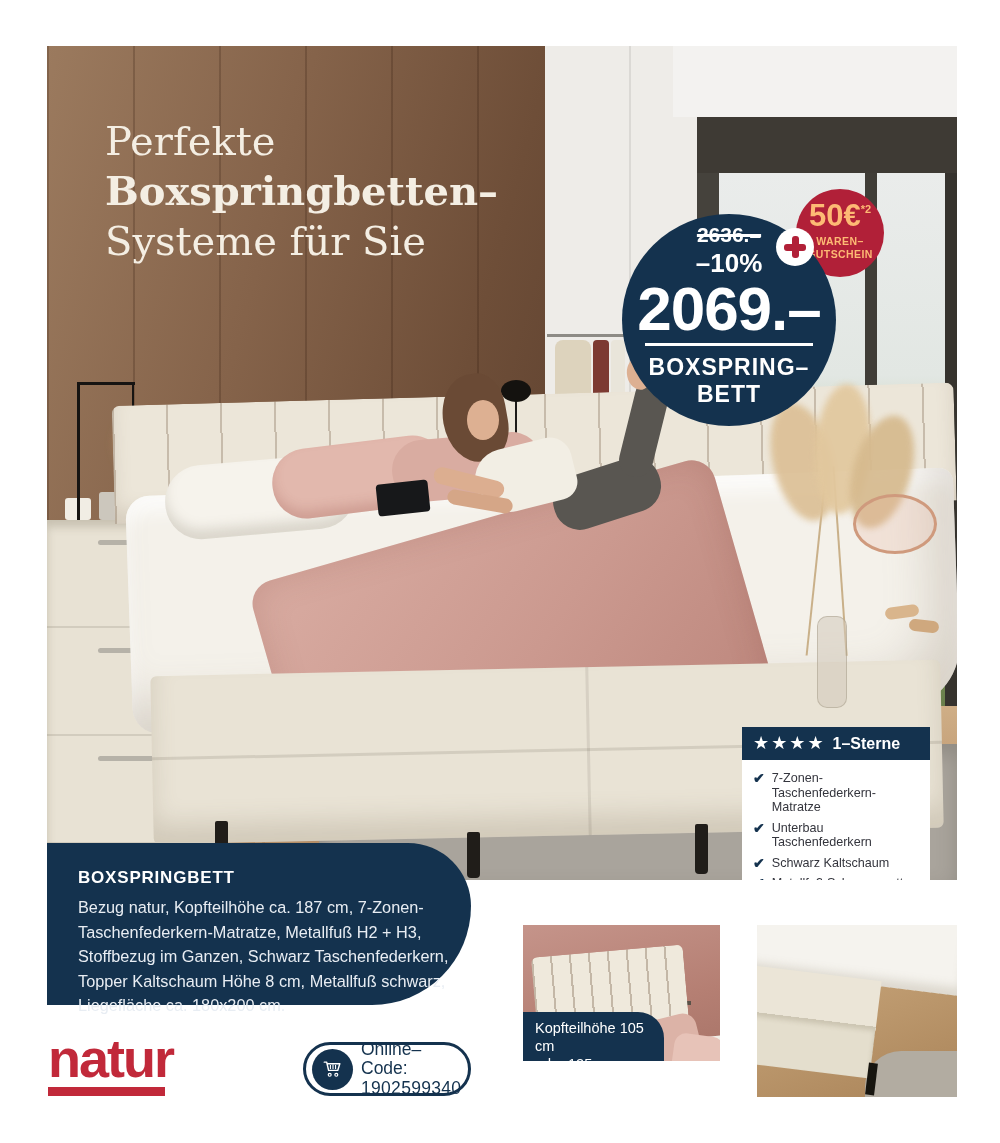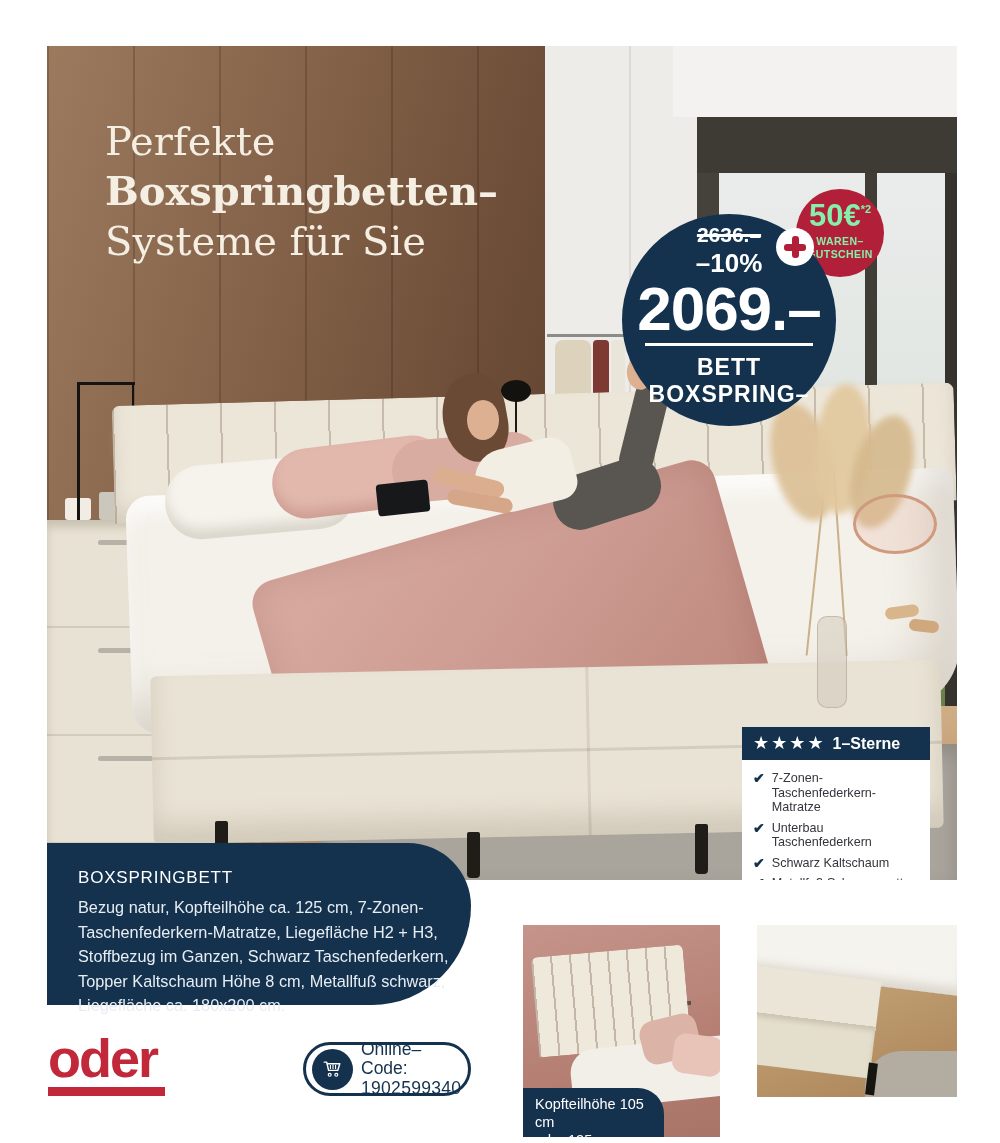--- a/index.html
+++ b/index.html
@@ -89,21 +89,21 @@
   .heel1 { position:absolute; left:838px; top:560px; width:34px; height:12px; background:#d9b58c; border-radius:6px; transform:rotate(-8deg); }
   .heel2 { position:absolute; left:862px; top:574px; width:30px; height:12px; background:#cfa87e; border-radius:6px; transform:rotate(6deg); }
 
   
   .headline { position:absolute; left:58px; top:70px; color:#f4eee3;
               font-family:"DejaVu Serif", serif; font-size:40px; line-height:50px; }
   .headline .bold { font-weight:bold; }
 
   
   .badge-red { position:absolute; left:749px; top:143px; width:88px; height:88px; border-radius:50%;
-               background:#b12038; color:#86efac; text-align:center; z-index:2; }
+               background:#b12038; color:#fdba74; text-align:center; z-index:2; }
   .badge-red .amount { margin-top:11px; font-size:31px; font-weight:800; line-height:1; }
   .badge-red .sup { font-size:11px; font-weight:700; vertical-align:13px; letter-spacing:0; }
   .badge-red .vlabel { font-size:10.5px; font-weight:800; letter-spacing:.4px; line-height:12.5px; margin-top:4px; }
   .badge-navy { position:absolute; left:575px; top:168px; width:214px; height:212px; border-radius:50%;
                 background:#14324e; color:#fff; text-align:center; z-index:3; }
   .badge-navy .old { margin-top:9px; font-size:21px; font-weight:800; text-decoration:line-through; text-decoration-thickness:3px; }
   .badge-navy .disc { font-size:26px; font-weight:800; margin-top:1px; }
   .badge-navy .price { font-size:62px; font-weight:800; letter-spacing:-1px; line-height:60px; }
   .badge-navy .rule { width:168px; height:3px; background:#fff; margin:4px auto 8px; }
   .badge-navy .plabel { font-size:23px; font-weight:800; letter-spacing:1px; line-height:27px; }
@@ -119,25 +119,25 @@
   .features-head .stars { font-size:18px; letter-spacing:2px; line-height:1; margin-top:-2px; }
   .features-head .rating { font-size:16px; font-weight:800; margin-left:7px; }
   .features-body { background:#fff; border-radius:0 0 26px 0; padding:8px 10px 12px 11px; }
   .feat-row { display:flex; gap:7px; padding:3px 0; }
   .feat-check { color:#14324e; font-size:14px; font-weight:bold; line-height:14px; }
   .feat-text { font-size:12.6px; line-height:14.5px; color:#34353d; }
 
   
   .desc { position:absolute; left:47px; top:843px; width:424px; height:162px; background:#14324e;
           border-radius:0 70px 110px 0; color:#fff; padding:25px 48px 0 31px; z-index:3; }
-  .desc-title { font-size:17px; font-weight:400; letter-spacing:.8px; margin-bottom:7px; }
+  .desc-title { font-size:17px; font-weight:700; letter-spacing:.8px; margin-bottom:7px; }
   .desc-line { font-size:16.3px; line-height:24.5px; color:#e8edf3; white-space:nowrap; }
 
   
-  .detailA { position:absolute; left:523px; top:925px; width:197px; height:212px; overflow:hidden;
+  .detailA { position:absolute; left:523px; top:925px; width:197px; height:136px; overflow:hidden;
              background:linear-gradient(165deg,#c5948a 0%, #b57f73 60%, #a87468 100%); }
   .dA-headboard { position:absolute; left:12px; top:26px; width:152px; height:100px; background:#efe9dc;
                   background-image:repeating-linear-gradient(90deg, rgba(130,108,86,.4) 0 2px, rgba(255,255,255,0) 2px 19px);
                   border-radius:6px 6px 0 0; transform:rotate(-5deg); }
   .dA-bed { position:absolute; left:48px; top:118px; width:160px; height:60px; background:#f2efe8; border-radius:24px 0 0 0; transform:rotate(-6deg); }
   .dA-pill1 { position:absolute; left:118px; top:92px; width:58px; height:44px; background:#dcb3a7; border-radius:14px; transform:rotate(-14deg); }
   .dA-pill2 { position:absolute; left:150px; top:110px; width:50px; height:40px; background:#e7c3b8; border-radius:12px; transform:rotate(8deg); }
   .dA-lamp-pole { position:absolute; left:158px; top:30px; width:2px; height:48px; background:#3a342c; }
   .dA-lamp-base { position:absolute; left:150px; top:76px; width:18px; height:4px; background:#5a5248; }
   .dA-caption { position:absolute; left:0; bottom:0; width:141px; height:49px; background:#14324e;
@@ -255,22 +255,22 @@
         <div>GUTSCHEIN</div>
       </div>
     </div>
 
     <div class="badge-navy">
       <div class="old">2636.–</div>
       <div class="disc">–10%</div>
       <div class="price">2069.–</div>
       <div class="rule"></div>
       <div class="plabel">
+        <div>BOXSPRING–</div>
         <div>BETT</div>
-        <div>BOXSPRING–</div>
       </div>
     </div>
     <div class="badge-plus"></div>
 
     <div class="features">
       <div class="features-head">
         <span class="stars">★★★★</span>
         <span class="rating">1–Sterne</span>
       </div>
       <div class="features-body">
@@ -289,22 +289,22 @@
         <div class="feat-row">
           <span class="feat-check">✔</span>
           <span class="feat-text">Metallfuß Schwarz matt</span>
         </div>
       </div>
     </div>
   </div>
 
   <div class="desc">
     <div class="desc-title">BOXSPRINGBETT</div>
-    <div class="desc-line">Bezug natur, Kopfteilhöhe ca. 125 cm, 7-Zonen-</div>
-    <div class="desc-line">Taschenfederkern-Matratze, Liegefläche H2 + H3,</div>
+    <div class="desc-line">Bezug natur, Kopfteilhöhe ca. 187 cm, 7-Zonen-</div>
+    <div class="desc-line">Taschenfederkern-Matratze, Metallfuß H2 + H3,</div>
     <div class="desc-line">Stoffbezug im Ganzen, Schwarz Taschenfederkern,</div>
     <div class="desc-line">Topper Kaltschaum Höhe 8 cm, Metallfuß schwarz,</div>
     <div class="desc-line">Liegefläche ca. 180x200 cm.</div>
   </div>
 
   <div class="detailA">
     <div class="dA-lamp-pole"></div>
     <div class="dA-lamp-base"></div>
     <div class="dA-headboard"></div>
     <div class="dA-bed"></div>
@@ -318,21 +318,21 @@
 
   <div class="detailB">
     <div class="dB-carpet"></div>
     <div class="dB-mattress"></div>
     <div class="dB-side"></div>
     <div class="dB-base"></div>
     <div class="dB-leg"></div>
   </div>
 
   <div class="logo">
-    <div class="logo-text">oder</div>
+    <div class="logo-text">natur</div>
     <div class="logo-bar"></div>
   </div>
 
   <div class="code-pill">
     <div class="cart-circle">
       <svg width="22" height="22" viewBox="0 0 24 24">
         <path d="M2.5 4.5h2.6l2.1 9h10l2.2-7.2H6" fill="none" stroke="#ffffff" stroke-width="1.6" stroke-linecap="round" stroke-linejoin="round"></path>
         <path d="M9.2 7.5v4.5 M12 7.2v4.8 M14.8 7.5v4.5" stroke="#ffffff" stroke-width="1.2"></path>
         <circle cx="8.4" cy="18.3" r="1.6" fill="none" stroke="#ffffff" stroke-width="1.3"></circle>
         <circle cx="15.6" cy="18.3" r="1.6" fill="none" stroke="#ffffff" stroke-width="1.3"></circle>

